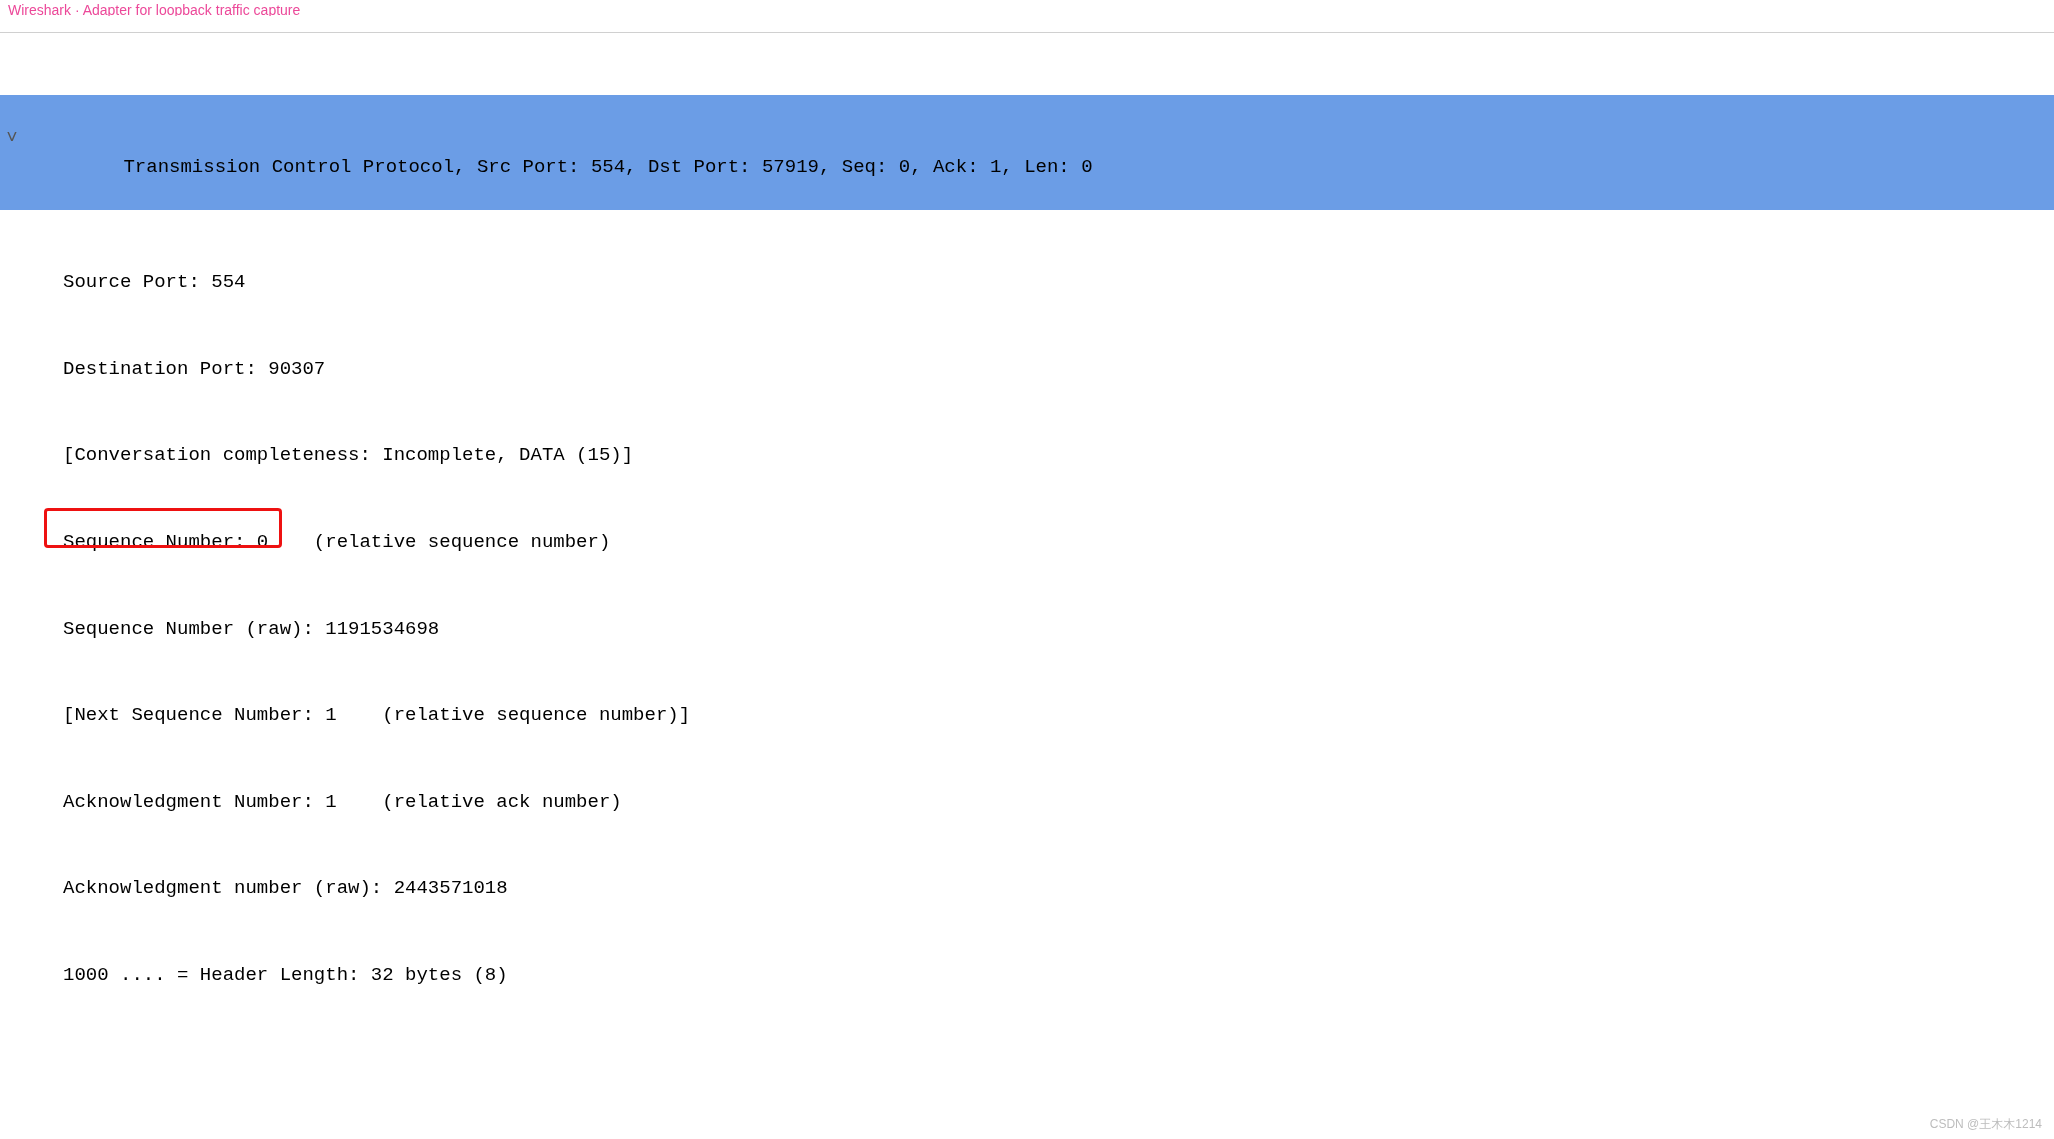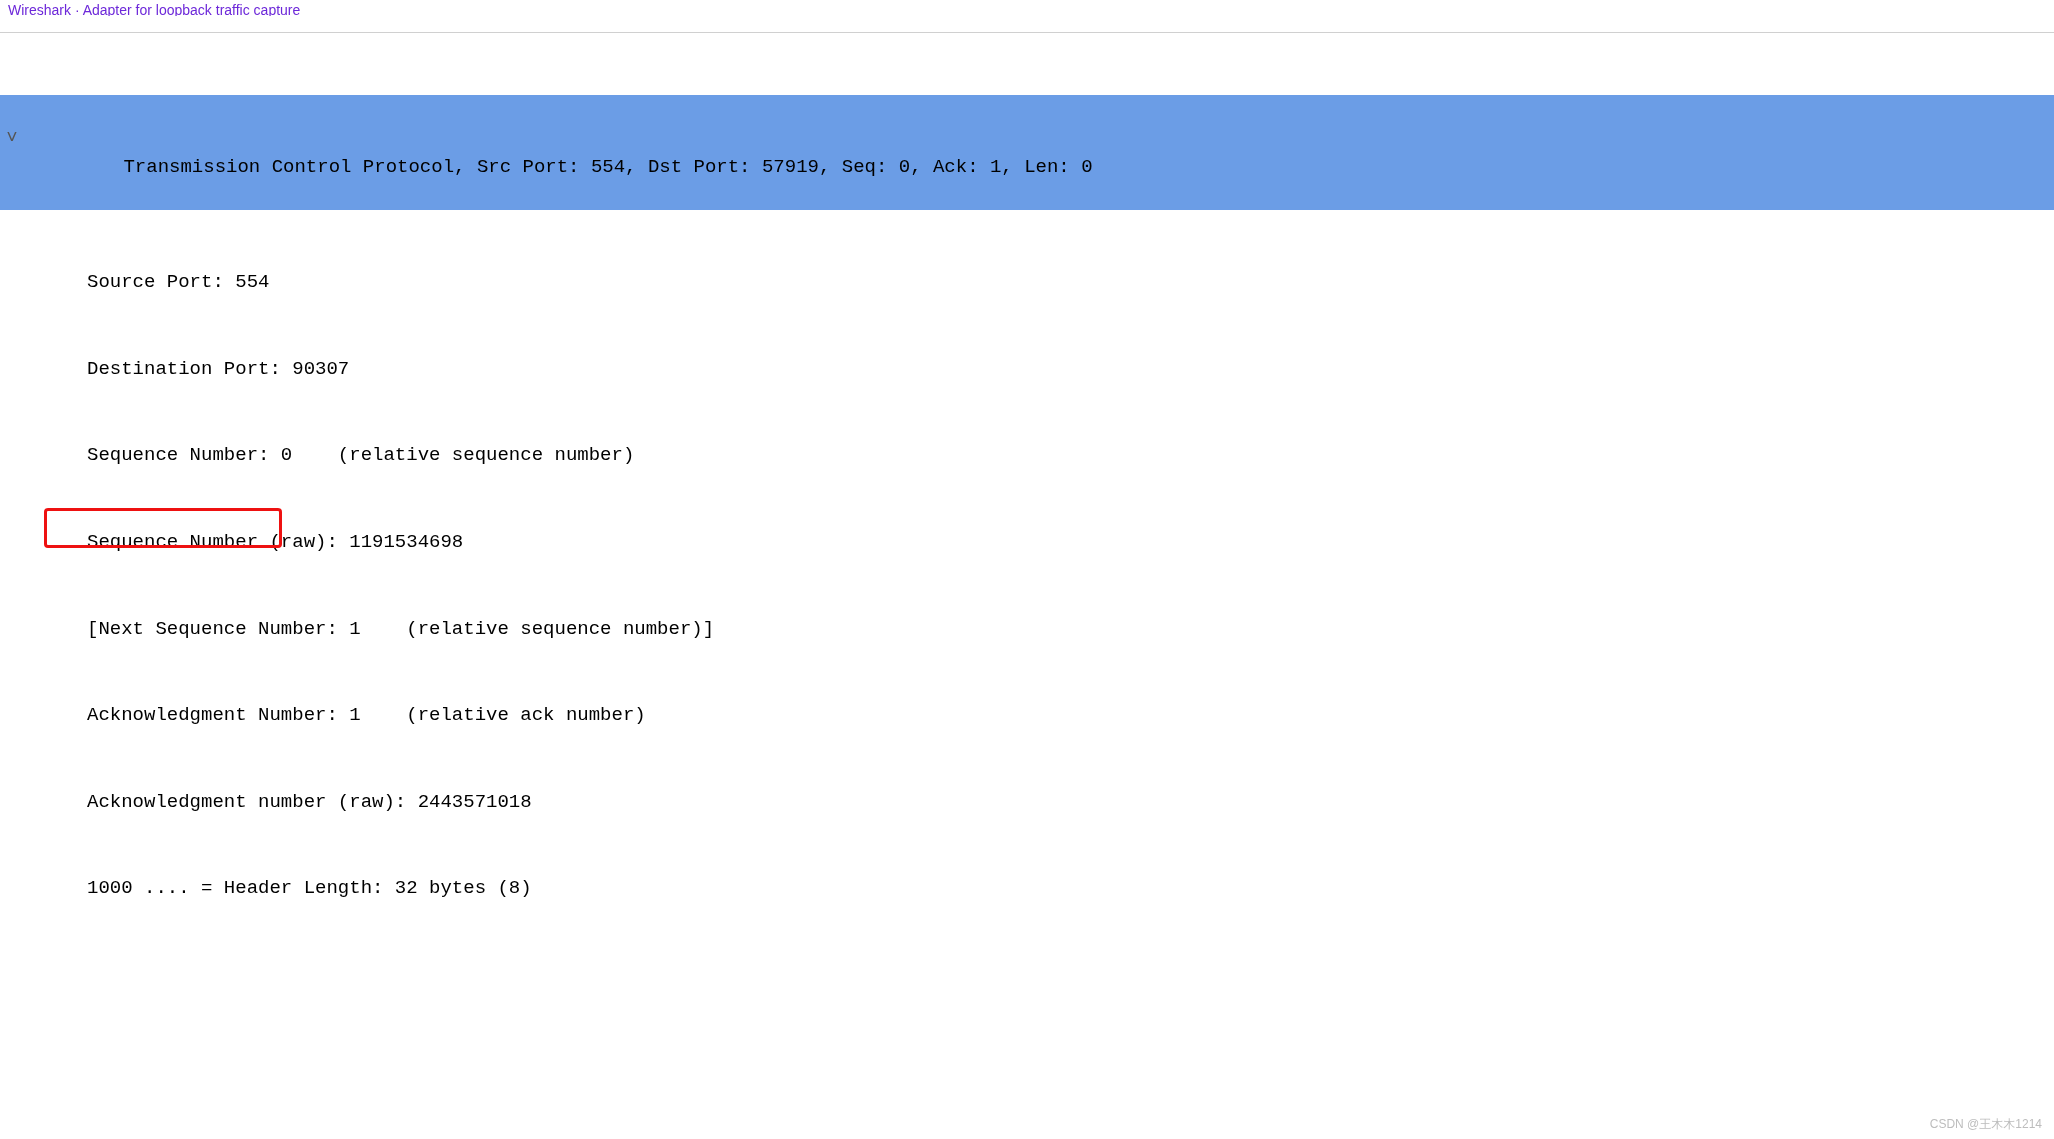--- a/index.html
+++ b/index.html
@@ -1,27 +1,27 @@
 <!DOCTYPE html>
 <html><head>
 <meta charset="utf-8">
 <style>
   html,body{margin:0;padding:0;background:#fff;color:#000;
     font-family:Consolas,"Courier New",monospace;font-size:19px;
     line-height:1.52;overflow:hidden}
   .frame{position:relative;width:2054px;height:1139px;background:#fff}
   .title-bar{font-family:"Segoe UI",Arial,sans-serif;font-size:14px;
-    color:#6d28d9;padding:0 8px;height:16px;white-space:nowrap;
+    color:#ec4899;padding:0 8px;height:16px;white-space:nowrap;
     overflow:hidden}
   .separator{height:1px;background:#d0d0d0;margin:16px 0 4px 0}
   .tree{white-space:pre;padding-bottom:4px}
   .row{position:relative;padding-left:55px}
   .row .toggle{position:absolute;left:0;width:24px;text-align:center;
     color:#555;cursor:pointer}
-  .row.level1{padding-left:87px}
+  .row.level1{padding-left:63px}
   .row.selected{background:#6b9de6;color:#000}
   .red-box{position:absolute;left:44px;top:508px;width:232px;height:34px;
     border:3px solid #e11;border-radius:4px;pointer-events:none}
   .watermark{position:absolute;right:12px;bottom:6px;
     font-family:"Segoe UI",Arial,sans-serif;font-size:12px;color:#bdbdbd}
 </style>
 </head>
 <body>
 
 <div class="frame">
@@ -29,20 +29,21 @@
 
   <div class="separator"></div>
 
   <div class="tree">
     <div class="row selected">
       <span class="toggle">˅</span>
       <span>Transmission Control Protocol, Src Port: 554, Dst Port: 57919, Seq: 0, Ack: 1, Len: 0</span>
     </div>
     <div class="row level1">Source Port: 554</div>
     <div class="row level1">Destination Port: 90307</div>
+    <div class="row level1">[Conversation completeness: Incomplete, DATA (15)]</div>
     <div class="row level1">Sequence Number: 0    (relative sequence number)</div>
     <div class="row level1">Sequence Number (raw): 1191534698</div>
     <div class="row level1">[Next Sequence Number: 1    (relative sequence number)]</div>
     <div class="row level1">Acknowledgment Number: 1    (relative ack number)</div>
     <div class="row level1">Acknowledgment number (raw): 2443571018</div>
     <div class="row level1">1000 .... = Header Length: 32 bytes (8)</div>
     
     
     
     

